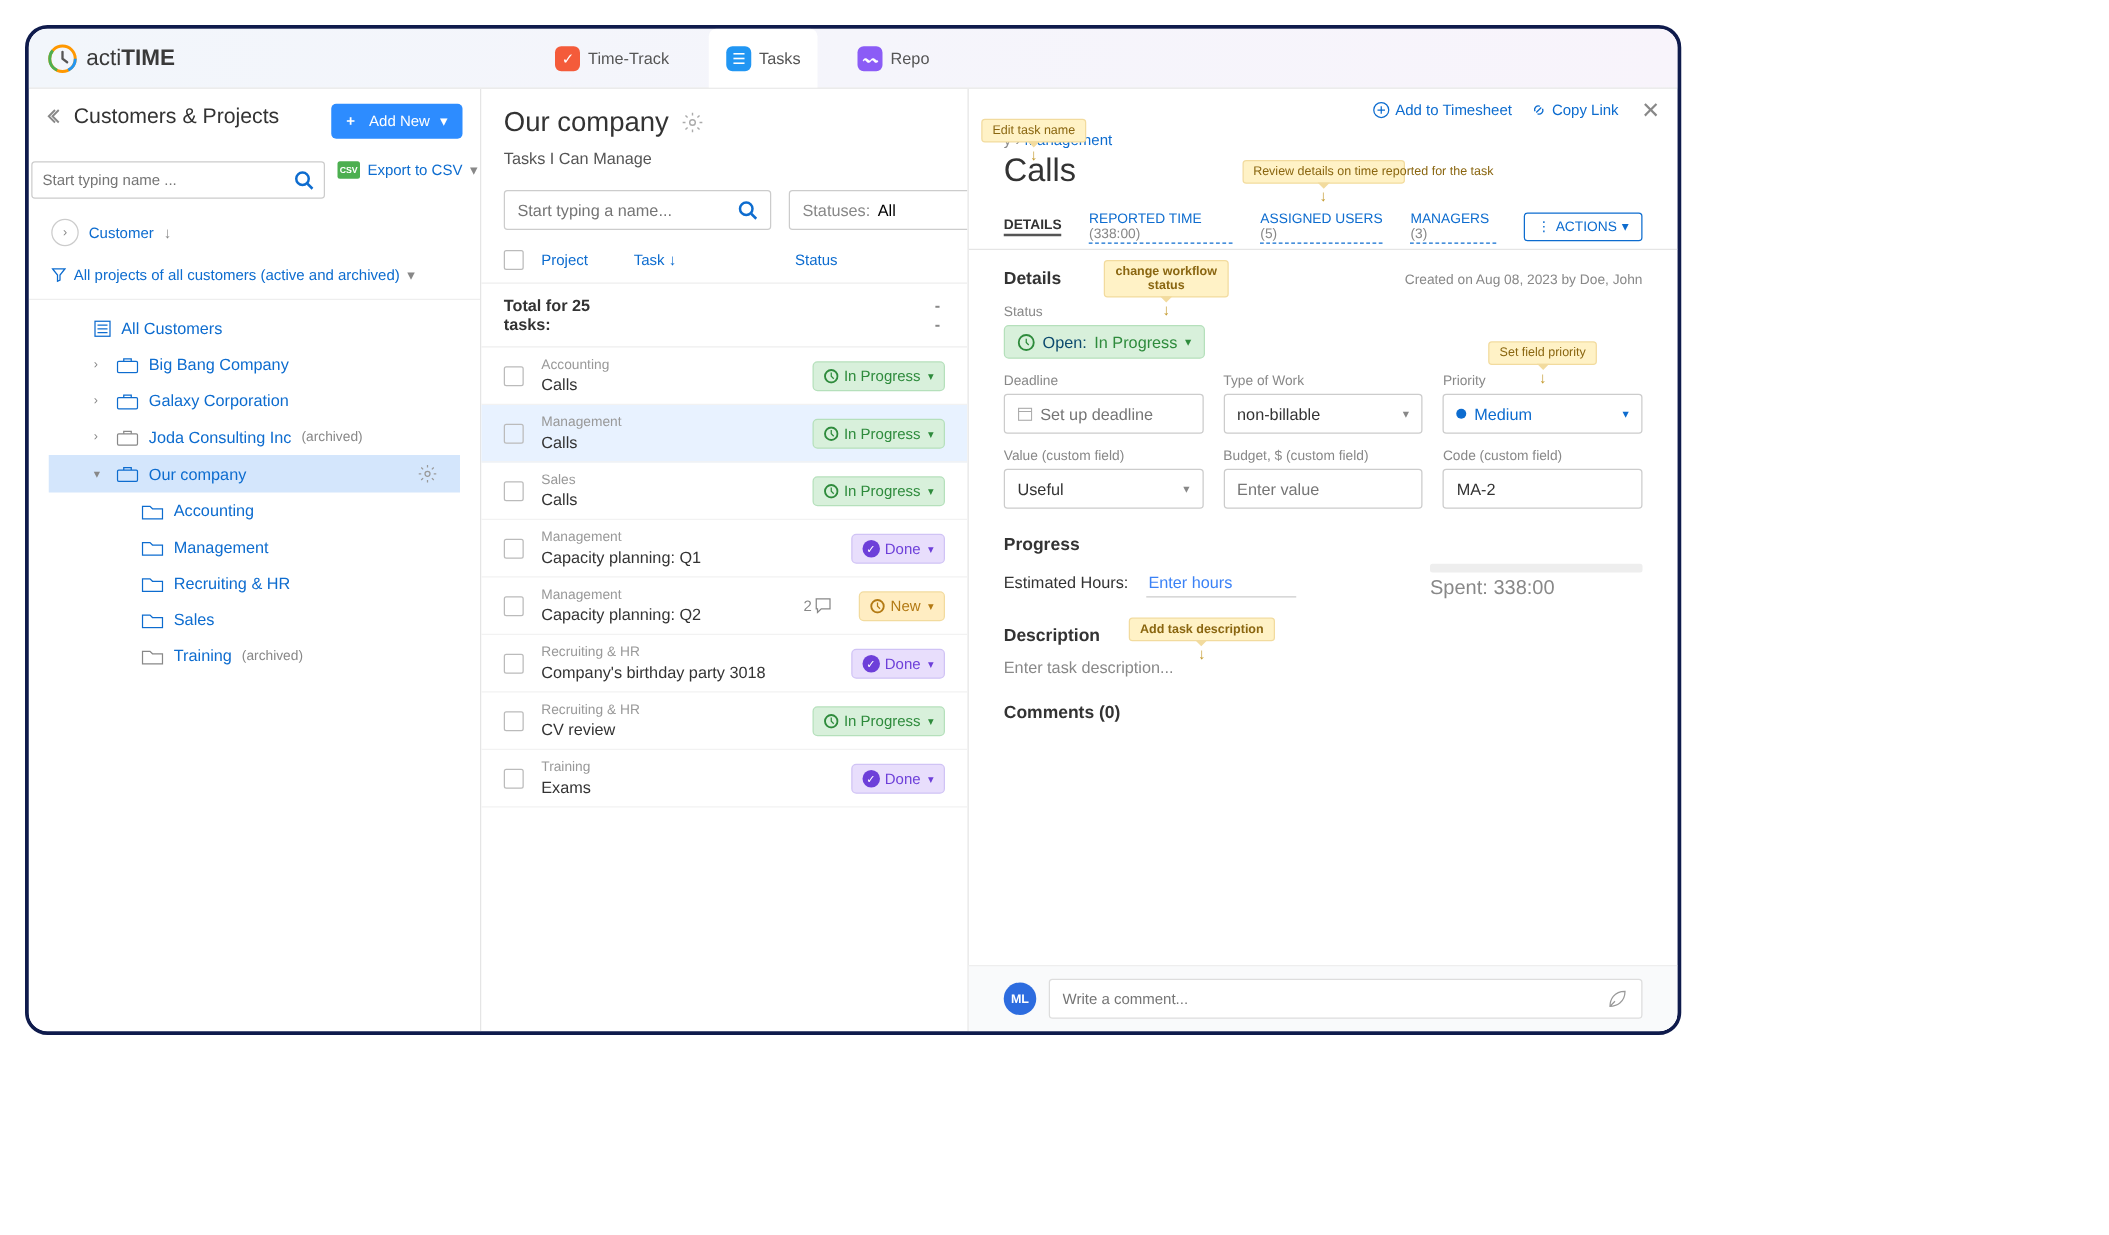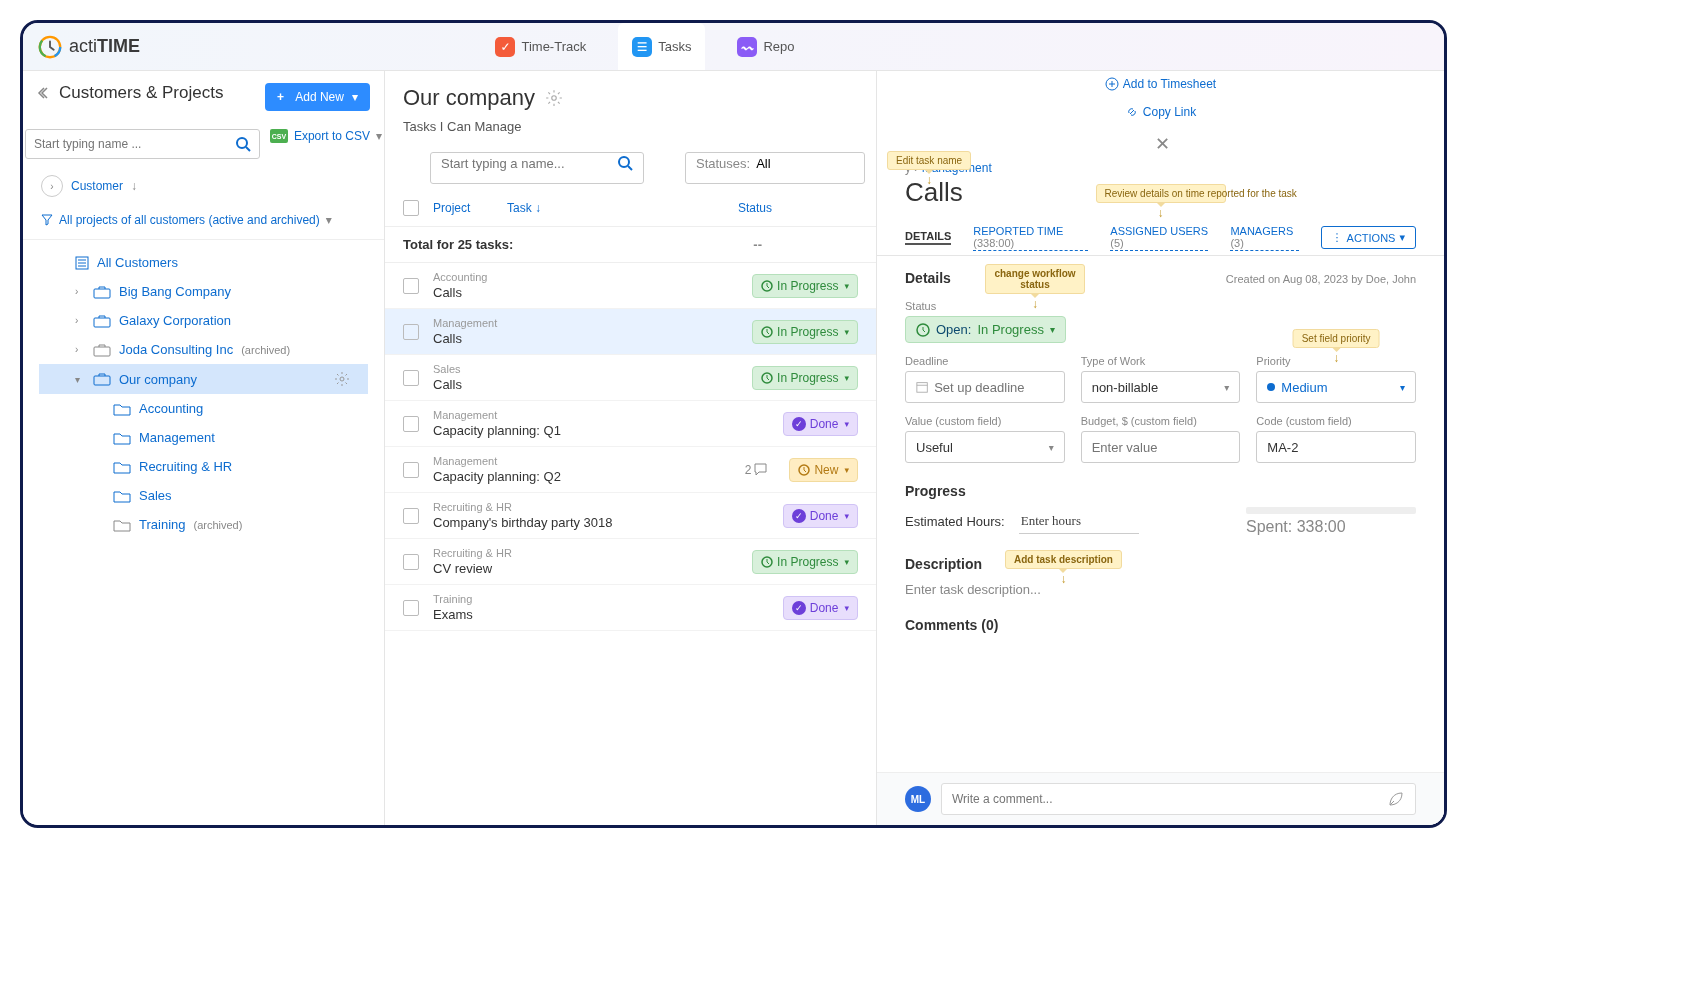--- a/index.html
+++ b/index.html
@@ -1,17 +1,17 @@
 <!DOCTYPE html>
 <html><head>
 <meta charset="utf-8">
 <style>
 * { box-sizing: border-box; margin: 0; padding: 0; font-family: -apple-system, BlinkMacSystemFont, Arial, sans-serif; }
 body { background: #fff; padding: 20px; }
-.frame { width: 1427px; height: 808px; border: 3px solid #0f1b4c; border-radius: 18px; overflow: hidden; position: relative; background: #fff; display: flex; flex-direction: column; }
+.frame { width: 1325px; height: 808px; border: 3px solid #0f1b4c; border-radius: 18px; overflow: hidden; position: relative; background: #fff; display: flex; flex-direction: column; }
 .topnav { height: 48px; display: flex; align-items: center; background: linear-gradient(to right, #f2f6fb, #f8f4fb); border-bottom: 1px solid #e5e5e5; padding: 0 14px; }
 .logo { display: flex; align-items: center; gap: 6px; font-size: 18px; font-weight: 600; color: #3a3a3a; }
 .logo svg { width: 26px; height: 26px; }
 .logo-acti { font-weight: 400; }
 .navtabs { margin-left: auto; margin-right: auto; display: flex; gap: 18px; height: 100%; align-items: center; transform: translateX(-140px); }
 .navtab { display: flex; align-items: center; gap: 6px; font-size: 13px; color: #555; padding: 0 14px; height: 100%; }
 .navtab.active { background: #fff; border-radius: 6px 6px 0 0; }
 .nicon { width: 20px; height: 20px; border-radius: 5px; display: flex; align-items: center; justify-content: center; color: #fff; font-size: 12px; }
 .nicon.orange { background: #f45b3a; }
 .nicon.blue { background: #2196f3; }
@@ -42,21 +42,21 @@
 .foldericon { width: 18px; height: 14px; }
 .listicon { width: 14px; height: 14px; }
 .archlabel { color: #888; font-size: 11px; }
 .treeitem .gearright { margin-left: auto; color: #999; }
 
 .main { flex: 1; display: flex; flex-direction: column; overflow: hidden; }
 .mhead { padding: 14px 18px 6px; display: flex; align-items: center; gap: 10px; }
 .mtitle { font-size: 22px; color: #333; }
 .msub { padding: 2px 18px 12px; font-size: 13px; color: #555; }
 .mfilter { padding: 6px 18px; display: flex; gap: 14px; }
-.mfield { border: 1px solid #ccc; border-radius: 3px; display: flex; align-items: flex-end; height: 32px; padding: 12px 10px; font-size: 13px; margin-left: 27px; }
+.mfield { border: 1px solid #ccc; border-radius: 3px; display: flex; align-items: center; height: 32px; padding: 12px 10px; font-size: 13px; }
 .mfield.flex { flex: 1; }
 .mfield input { flex: 1; border: none; outline: none; color: #888; font-size: 13px; }
 .mfield svg { width: 16px; height: 16px; color: #0d6ccf; }
 .mfield .lbl { color: #888; margin-right: 6px; }
 .thead { padding: 10px 18px; display: flex; align-items: center; gap: 14px; font-size: 12px; color: #0d6ccf; border-bottom: 1px solid #eee; }
 .thead .cb { width: 16px; height: 16px; border: 1px solid #bbb; border-radius: 2px; }
 .thead .col-proj { width: 60px; }
 .thead .col-task { flex: 1; }
 .thead .col-status { width: 120px; }
 .totalrow { padding: 10px 18px; font-size: 13px; font-weight: 600; color: #333; display: flex; border-bottom: 1px solid #eee; }
@@ -69,21 +69,21 @@
 .taskrow .name { font-size: 13px; color: #333; }
 .taskrow .cmt { display: flex; align-items: center; gap: 3px; color: #888; font-size: 12px; margin-right: 8px; }
 .statusbadge { padding: 4px 8px; border-radius: 4px; font-size: 12px; display: inline-flex; align-items: center; gap: 4px; }
 .statusbadge.prog { background: #d8f0db; color: #2e8b3c; border: 1px solid #b5e0bb; }
 .statusbadge.done { background: #e8defc; color: #6d3fd9; border: 1px solid #d0c3f5; }
 .statusbadge.new { background: #ffedc2; color: #b37a14; border: 1px solid #f2db9e; }
 .statusbadge .sicon { width: 14px; height: 14px; border-radius: 50%; display: flex; align-items: center; justify-content: center; font-size: 9px; }
 .statusbadge .caret { font-size: 9px; margin-left: 2px; }
 
 .panel { width: 568px; border-left: 1px solid #e5e5e5; display: flex; flex-direction: column; background: #fff; }
-.phead { padding: 6px 14px; display: flex; gap: 14px; justify-content: flex-end; align-items: center; color: #0d6ccf; font-size: 12px; flex-direction: column; }
+.phead { padding: 6px 14px; display: flex; gap: 14px; justify-content: flex-end; align-items: center; color: #0d6ccf; font-size: 12px; }
 .phead .link { display: flex; align-items: center; gap: 4px; cursor: pointer; }
 .phead .close { color: #888; font-size: 18px; cursor: pointer; margin-left: 4px; }
 .callout { background: #fff2c6; border: 1px solid #f2db9e; color: #8a6610; font-size: 10px; padding: 3px 8px; border-radius: 3px; position: absolute; white-space: nowrap; text-align: center; z-index: 5; }
 .callout::after { content: ''; position: absolute; left: 50%; bottom: -10px; transform: translateX(-50%); border: 5px solid transparent; border-top-color: #f2db9e; }
 .pcrumb { padding: 0 28px; font-size: 12px; color: #888; position: relative; }
 .pcrumb a { color: #0d6ccf; }
 .ptitle { padding: 2px 28px 12px; font-size: 26px; color: #333; position: relative; }
 .ptabs { display: flex; gap: 22px; padding: 0 28px; border-bottom: 1px solid #e5e5e5; height: 36px; align-items: center; font-size: 11px; position: relative; }
 .ptab { color: #0d6ccf; border-bottom: 1px dashed #0d6ccf; padding-bottom: 1px; cursor: pointer; }
 .ptab.active { color: #333; font-weight: 600; border-bottom: 2px solid #555; }
@@ -100,21 +100,21 @@
 .openstatus .val { color: #2e8b3c; }
 .fieldgrid { display: grid; grid-template-columns: 1fr 1fr 1fr; gap: 12px 16px; margin-top: 12px; }
 .fld { position: relative; }
 .fld .flbl { font-size: 11px; color: #888; margin-bottom: 4px; }
 .fld .fbox { border: 1px solid #ccc; border-radius: 3px; height: 32px; display: flex; align-items: center; padding: 0 10px; font-size: 13px; color: #333; }
 .fld .fbox input { border: none; outline: none; font-size: 13px; width: 100%; color: #888; }
 .fld .fbox .caret { margin-left: auto; color: #888; font-size: 10px; }
 .prio { color: #0d6ccf !important; }
 .prio .dot { width: 8px; height: 8px; border-radius: 50%; background: #0d6ccf; margin-right: 6px; }
 .estrow { display: flex; align-items: center; gap: 14px; margin-top: 8px; }
-.estinput { border-bottom: 1px solid #ccc; padding: 4px 2px; font-size: 13px; color: #404040; width: 120px; font-family: Liberation Serif, serif; }
+.estinput { border-bottom: 1px solid #ccc; padding: 4px 2px; font-size: 13px; color: #3b82f6; width: 120px; }
 .spentbox { margin-left: auto; font-size: 16px; color: #888; }
 .spentbar { width: 170px; height: 7px; background: #eee; border-radius: 2px; margin-bottom: 4px; }
 .descinput { font-size: 13px; color: #888; margin-top: 10px; }
 .commentbar { border-top: 1px solid #eee; padding: 10px 28px; display: flex; align-items: center; gap: 10px; background: #f9fafb; }
 .avatar { width: 26px; height: 26px; border-radius: 50%; background: #2d6cdf; color: #fff; font-size: 10px; display: flex; align-items: center; justify-content: center; font-weight: bold; }
 .cinput { flex: 1; border: 1px solid #ddd; border-radius: 3px; height: 32px; padding: 0 10px; font-size: 13px; color: #888; display: flex; align-items: center; background: #fff; }
 .cinput input { flex: 1; border: none; outline: none; font-size: 12px; color: #888; }
 .rocket { color: #999; }
 .arrowdown { color: #c49a2e; font-size: 12px; position: absolute; left: 50%; transform: translateX(-50%); bottom: -18px; }
 </style>

